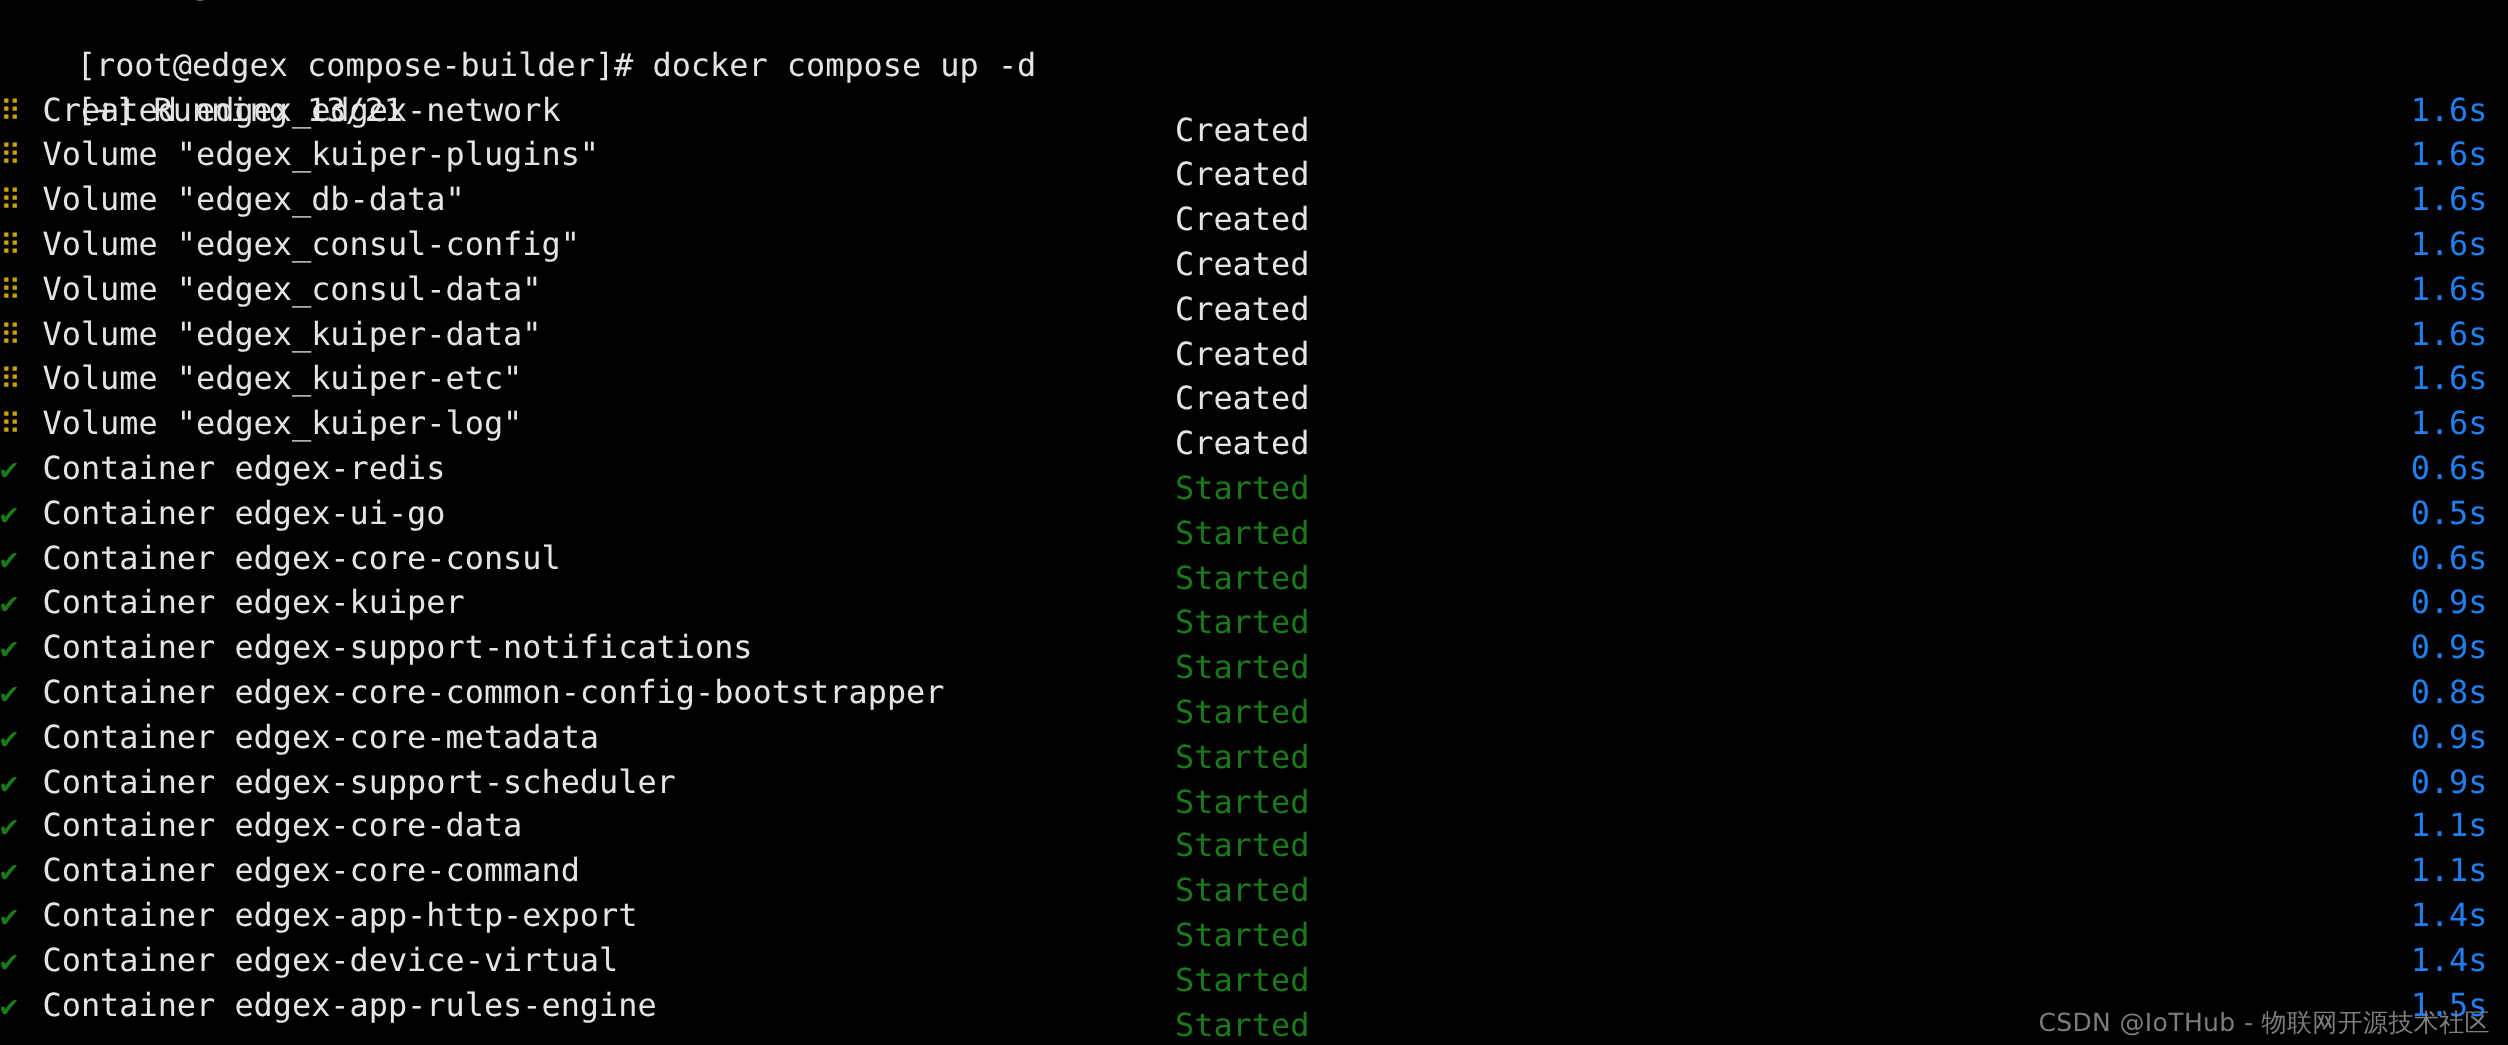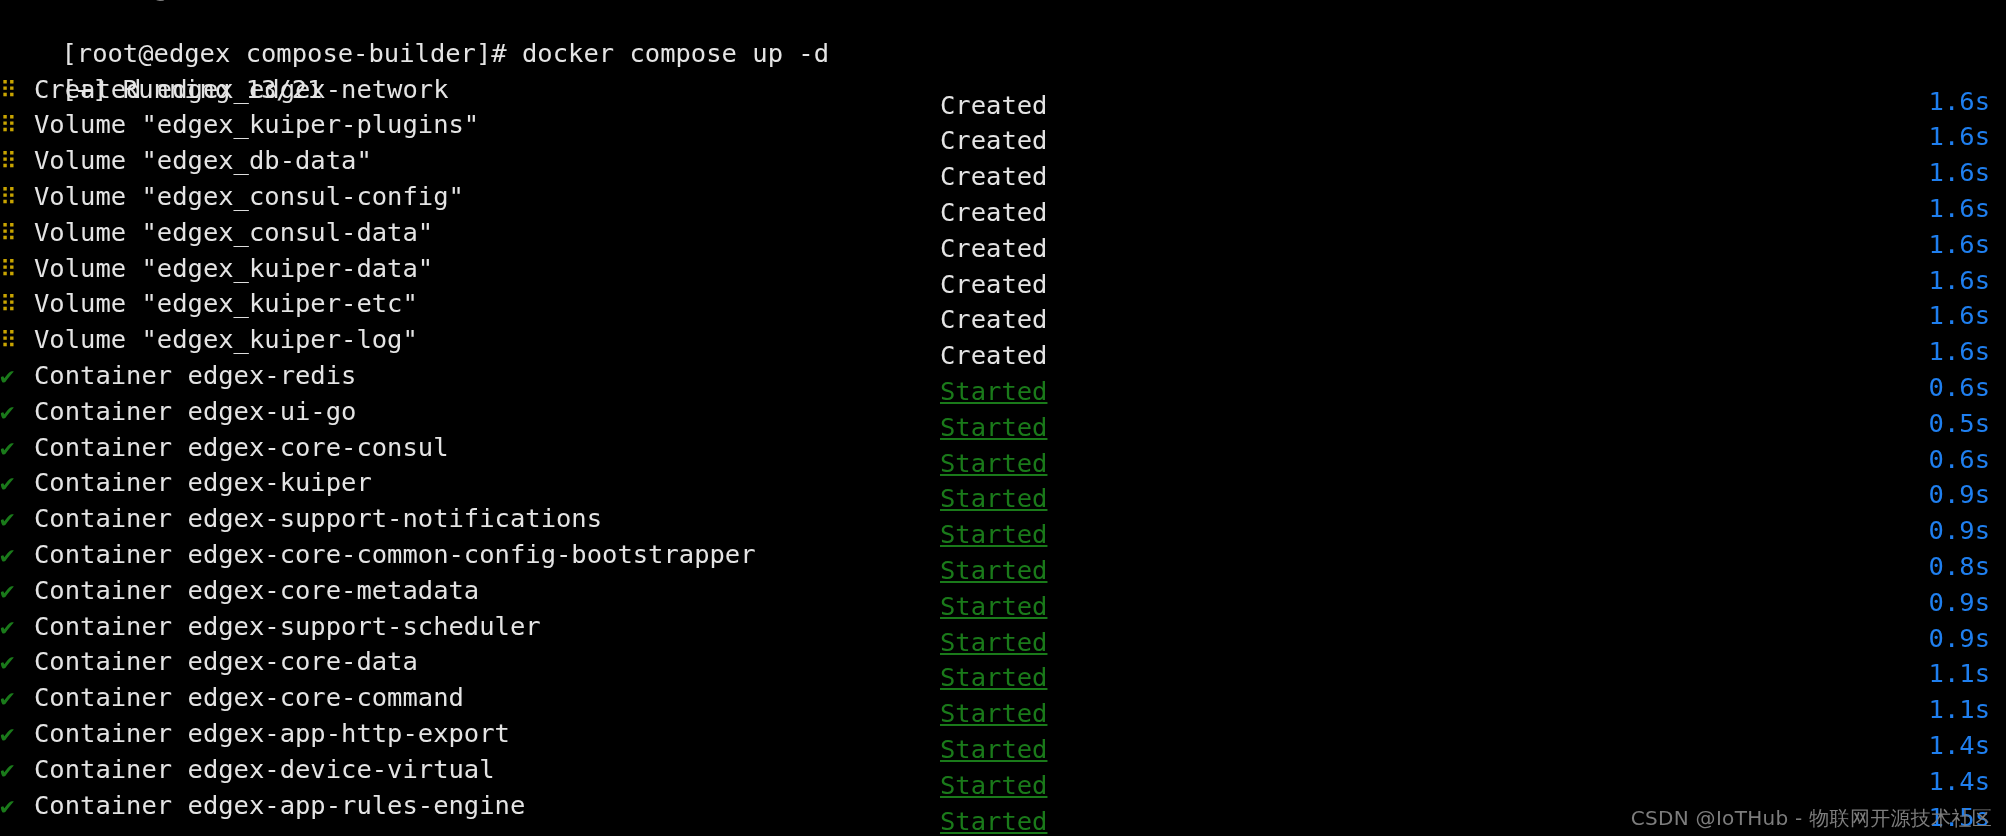--- a/index.html
+++ b/index.html
@@ -77,29 +77,28 @@
   .res-name {
     color: #e4e4e4;
   }
 
   .status-col {
     position: absolute;
     left: 940px;
     top: 16px;
   }
   .status-created { color: #e4e4e4; }
-  .status-started { color: #1a7a1a; text-decoration: underline; }
+  .status-started { color: #1a7a1a; }
 
   .time-col {
     position: absolute;
     right: 16px;
     top: 0;
     color: #1f7fef;
     text-align: center;
-    margin-top: 12px;
   }
 
   .watermark {
     position: absolute;
     right: 14px;
     bottom: 6px;
     font-family: "DejaVu Sans", "Liberation Sans", sans-serif;
     font-size: 20px;
     line-height: 24px;
     color: #7d7d7d;

